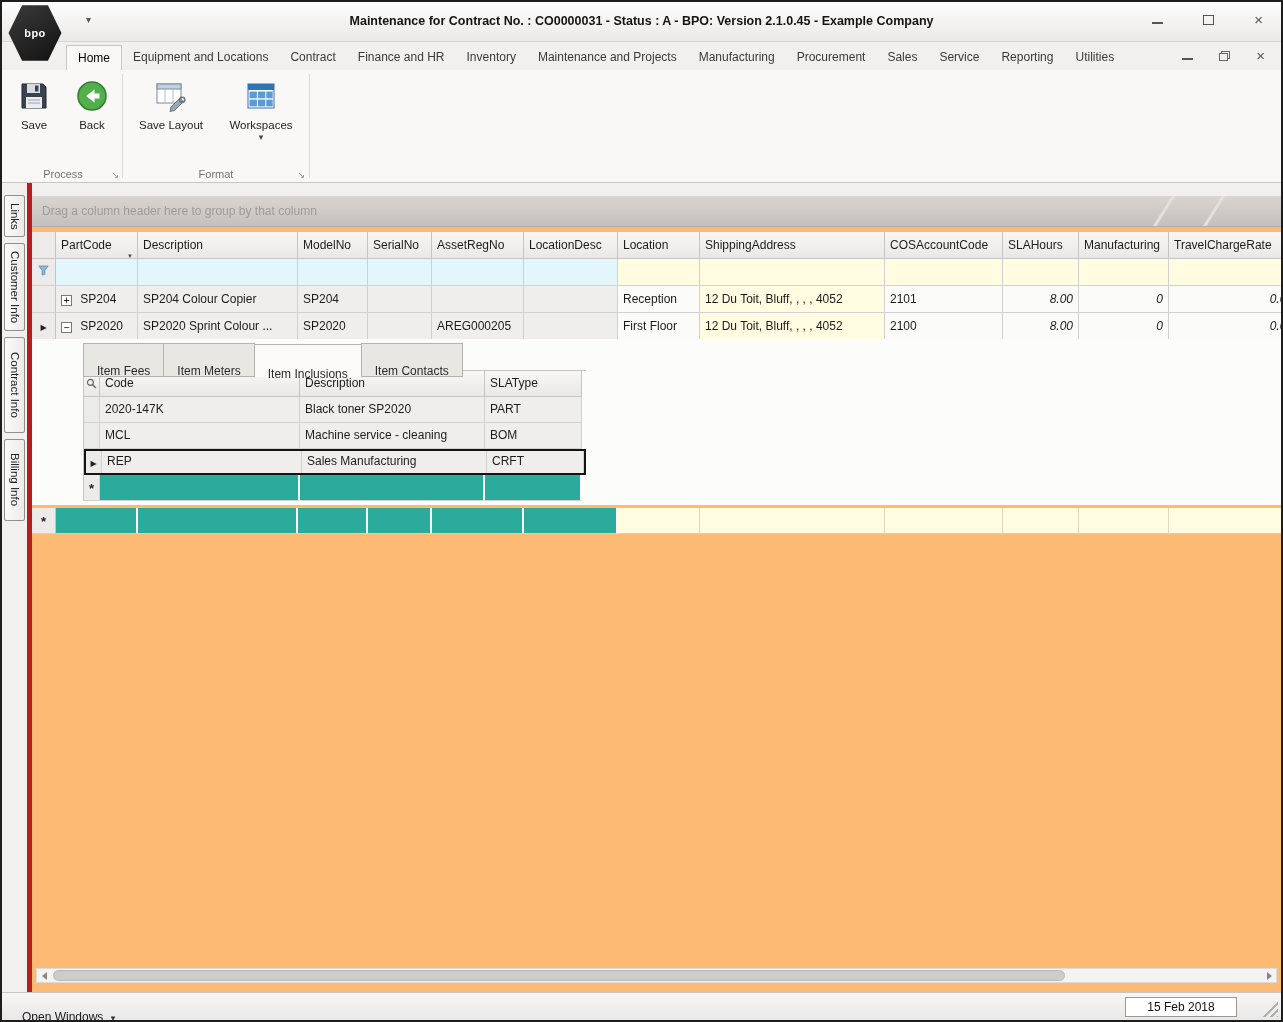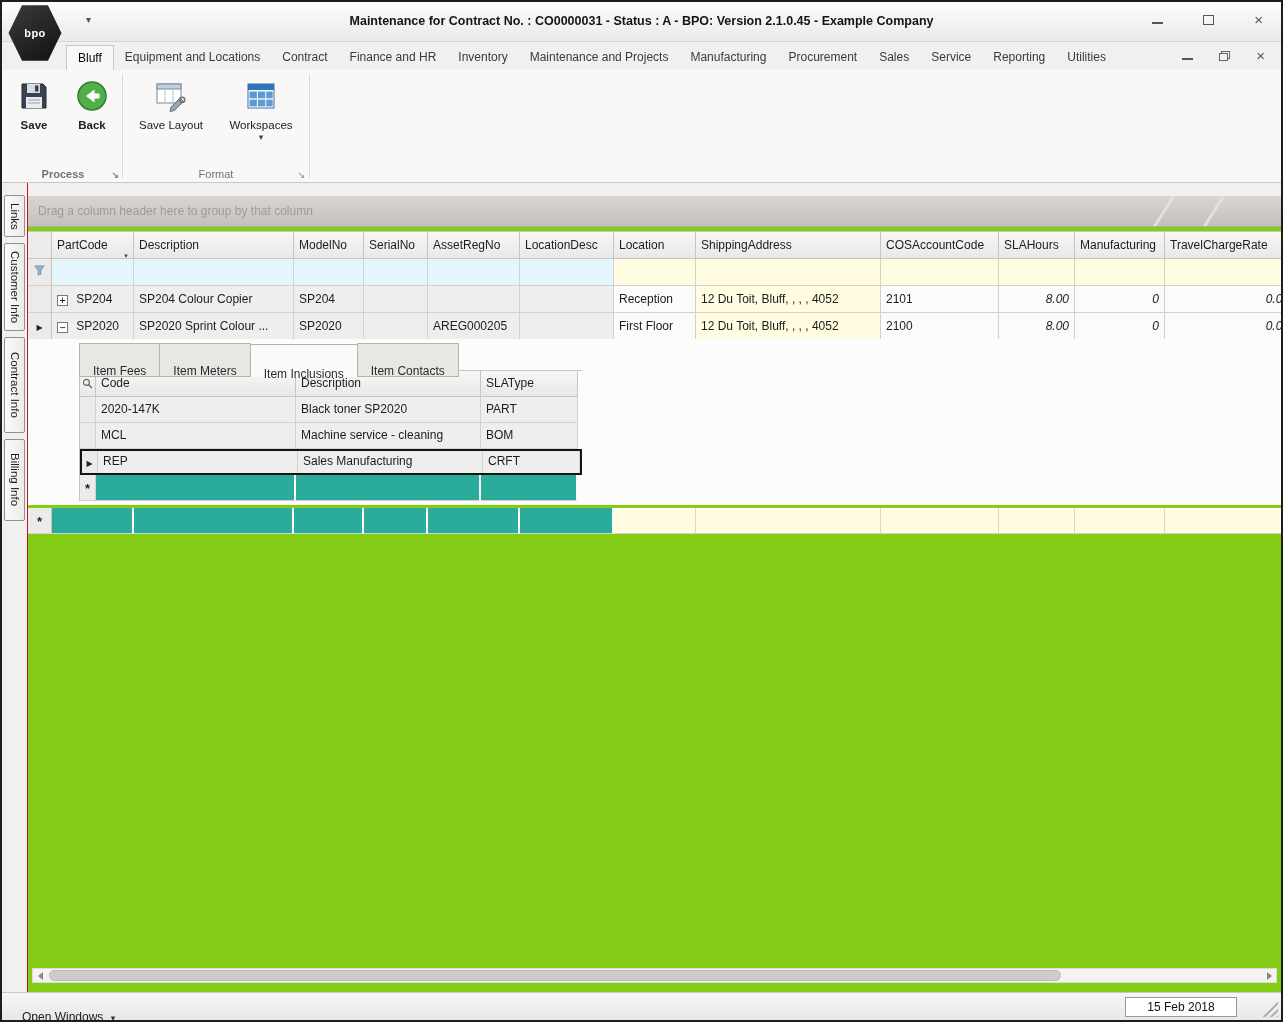--- a/index.html
+++ b/index.html
@@ -27,43 +27,43 @@
   .rtab { padding:0 11px; line-height:24px; height:25px; font-size:12px; color:#3a3a3a; white-space:nowrap; }
   .rtab.active { background:#f9f8f6; border:1px solid #c9c7c5; border-bottom:none; color:#000; }
   .mdi-btns { position:absolute; right:16px; top:47px; display:flex; gap:26px; align-items:center; }
   .ic-restore { position:relative; width:11px; height:10px; }
   .ic-restore::before { content:""; position:absolute; right:0; top:0; width:7px; height:6px; border:1px solid #666; }
   .ic-restore::after  { content:""; position:absolute; left:0; bottom:0; width:7px; height:6px; border:1px solid #666; background:#f1f0ee; }
 
   
   .ribbon { position:absolute; left:0; top:68px; right:0; height:113px; background:#f9f8f6; border-bottom:1px solid #c9c7c5; }
   .rgroup { position:absolute; top:0; height:100%; }
-  .rg-process { left:2px; width:118px;font-weight:bold; }
+  .rg-process { left:2px; width:118px; }
   .rg-format  { left:122px; width:184px; }
   .rg-sep { position:absolute; top:4px; bottom:4px; width:1px; background:#dcdad7; }
   .rbtns { position:absolute; top:6px; left:0; right:0; display:flex; justify-content:space-evenly; }
   .rbtn { width:56px; text-align:center; padding-top:2px; }
   .rbtn.wide { width:86px; }
   .rbtn .ric { height:36px; display:flex; align-items:center; justify-content:center; }
   .rbtn .rlabel { font-size:11.5px; color:#222; line-height:14px; margin-top:4px; white-space:nowrap; }
   .rbtn .rcaret { font-size:9px; color:#444; line-height:10px; }
   .gcap { position:absolute; bottom:2px; left:0; right:0; text-align:center; font-size:11px; color:#75726f; }
   .launcher { position:absolute; right:3px; bottom:2px; font-size:9px; color:#8a8886; line-height:10px; }
 
   
   .sidebar { position:absolute; left:0; top:182px; width:25px; bottom:28px; background:#f1f0ee;
              display:flex; flex-direction:column; align-items:center; padding-top:11px; gap:6px; }
   .vtab { writing-mode:vertical-rl; width:21px; font-size:11.5px; color:#1e1e1e; text-align:center;
           background:linear-gradient(90deg,#fbfaf9,#ecebe9); border:1px solid #92908c; border-radius:2px;
           display:flex; align-items:center; justify-content:center; }
   .vt-0{height:42px}.vt-1{height:88px}.vt-2{height:96px}.vt-3{height:82px}
 
   
-  .gridpanel { position:absolute; left:25px; top:181px; right:0; bottom:28px; background:#84cc16;
-               border-left:1px solid #b91c1c; overflow:hidden; }
+  .gridpanel { position:absolute; left:25px; top:181px; right:0; bottom:28px; background:#fdba74;
+               border-left:5px solid #b91c1c; overflow:hidden; }
   .gp-topstrip { position:absolute; left:0; right:0; top:0; height:13px; background:#f1f0ee; }
   .groupby { position:absolute; left:0; right:0; top:13px; height:31px; overflow:hidden;
              background:linear-gradient(180deg,#d8d5d2,#c3c0bd); border-bottom:1px solid #b0aeab; }
   .groupby .hint { padding-left:10px; line-height:30px; font-size:12px; color:#9e9c99; }
   .gb-diag { position:absolute; top:-8px; width:3px; height:48px; background:#e3e1de; transform:rotate(32deg); }
   .gb-d1 { right:66px; } .gb-d2 { right:116px; }
 
   .grow { position:absolute; left:0; display:flex; height:27px; }
   .cell { flex:none; height:27px; line-height:26px; font-size:12px; color:#1c1c1c;
           padding:0 5px; border-right:1px solid #d3d1cf; border-bottom:1px solid #d3d1cf;
@@ -136,21 +136,21 @@
     <span class="qat-caret">▾</span>
     <div class="title-text">Maintenance for Contract No. : CO0000031 - Status : A - BPO: Version 2.1.0.45 - Example Company</div>
     <div class="tb-btns">
       <span class="ic-min"></span>
       <span class="ic-max"></span>
       <span class="ic-close-txt">×</span>
     </div>
   </div>
 
   <div class="tabrow">
-    <div class="rtab active">Bluff</div>
+    <div class="rtab active">Home</div>
     <div class="rtab">Equipment and Locations</div>
     <div class="rtab">Contract</div>
     <div class="rtab">Finance and HR</div>
     <div class="rtab">Inventory</div>
     <div class="rtab">Maintenance and Projects</div>
     <div class="rtab">Manufacturing</div>
     <div class="rtab">Procurement</div>
     <div class="rtab">Sales</div>
     <div class="rtab">Service</div>
     <div class="rtab">Reporting</div>

